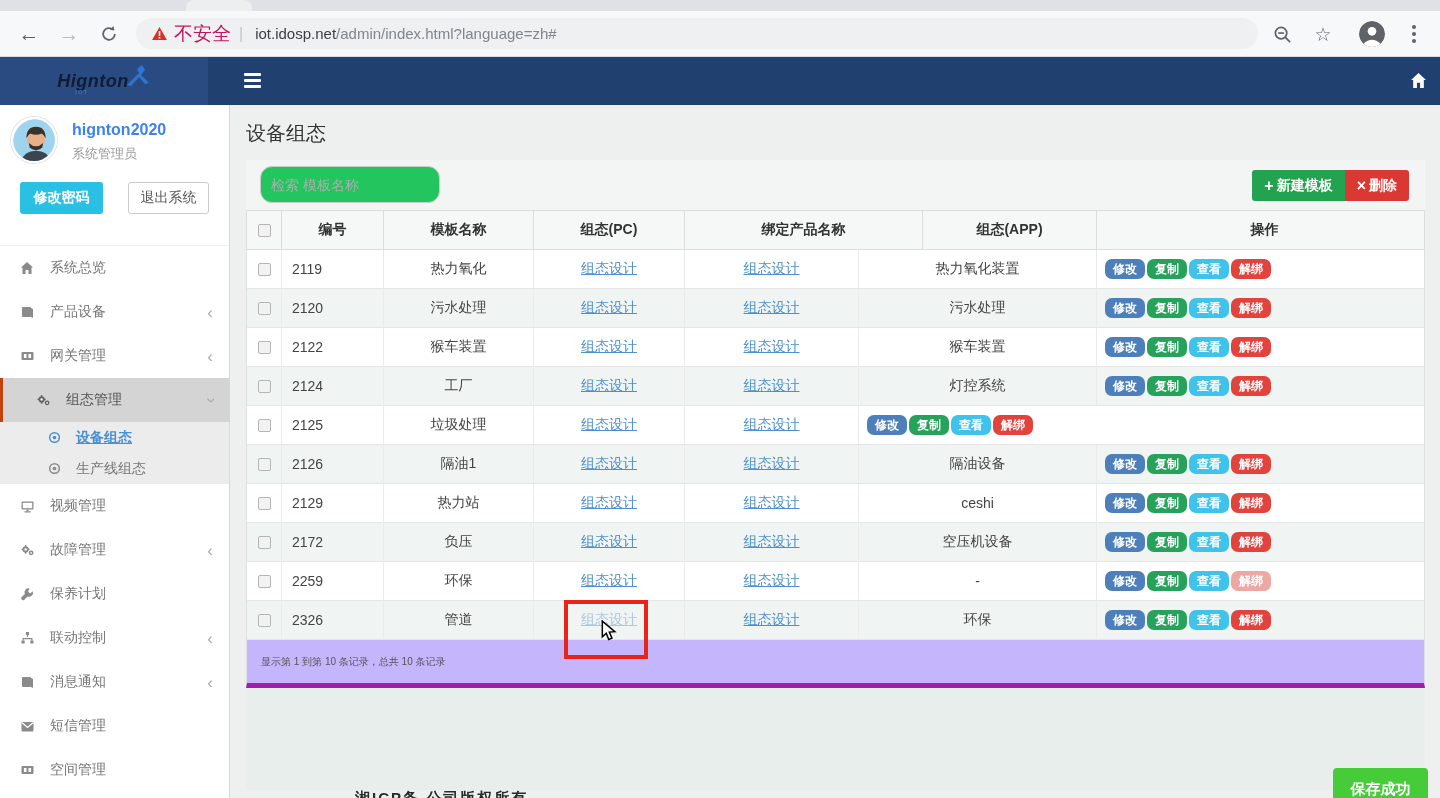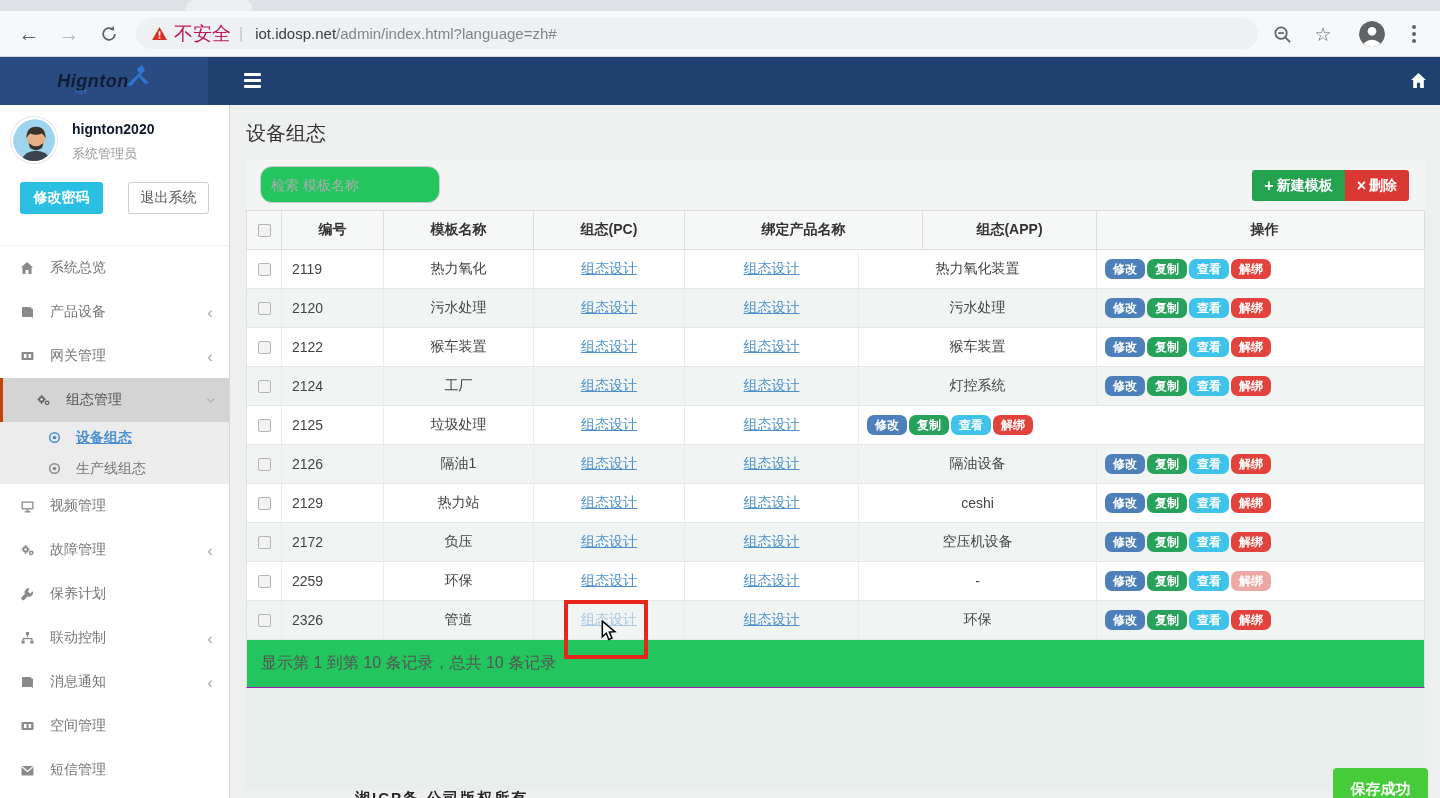--- a/index.html
+++ b/index.html
@@ -29,21 +29,21 @@
   .logo{position:absolute;left:0;top:0;width:208px;height:48px;background:#2a4b82;display:flex;align-items:center;justify-content:center}
   .logo .lt{font-size:18px;font-weight:bold;font-style:italic;color:#111c33;letter-spacing:.5px;position:relative}
   .logo .lt small{position:absolute;left:18px;top:18px;font-size:6px;color:#3a6fc4;letter-spacing:1px;font-style:normal}
   .burger{position:absolute;left:244px;top:16px;width:17px;display:flex;flex-direction:column;gap:3px;cursor:pointer}
   .burger i{height:3px;background:#fff;border-radius:1px}
   .homeic{position:absolute;right:13px;top:15px}
 
   
   .sidebar{position:absolute;top:105px;left:0;width:230px;height:693px;background:#fff;border-right:1px solid #d7d7d7;z-index:10}
   .uavatar{position:absolute;left:11px;top:12px;width:46px;height:46px;border-radius:50%;overflow:hidden;border:2px solid #fff;box-shadow:0 0 0 1px #e2e2e2}
-  .uname{position:absolute;left:72px;top:16px;font-size:14px;font-weight:bold;color:#0f172a}
+  .uname{position:absolute;left:72px;top:16px;font-size:16px;font-weight:bold;color:#3b82f6}
   .urole{position:absolute;left:72px;top:40px;font-size:13px;color:#999}
   .btn-pw{position:absolute;left:20px;top:77px;width:83px;height:32px;background:#2ac0e4;color:#fff;border:none;
     font-size:14px;font-weight:bold;border-radius:3px;cursor:pointer;font-family:inherit}
   .btn-out{position:absolute;left:128px;top:77px;width:81px;height:32px;background:#fff;color:#555;border:1px solid #ccc;
     font-size:14px;border-radius:3px;cursor:pointer;font-family:inherit}
   .menu{position:absolute;top:140px;left:0;width:229px;border-top:1px solid #f0f0f0}
   .mi{display:flex;align-items:center;height:44px;padding:0 16px 0 20px;color:#777;font-size:14px;cursor:pointer}
   .mic{width:24px;margin-right:6px;display:inline-flex;color:#8a8a8a}
   .mi.active{background:#d4d4d4;border-left:3px solid #c2410c;padding-left:33px;color:#555}
   .mi.active .mic{color:#666}
@@ -83,22 +83,22 @@
   .c-cb{width:35px}.c-id{width:102px}.c-name{width:150px}.c-pc{width:151px}.c-app{width:174px}.c-prod{width:238px}
   .c-ops{flex:1;justify-content:flex-start;padding-left:8px}
   .cb{width:13px;height:13px;border:1px solid #b5b5b5;border-radius:2px;background:#f2f2f2;display:inline-block;cursor:pointer}
   .lnk{color:#4d90cd;text-decoration:underline;font-size:14px;cursor:pointer}
   .lnk.visited{color:#aac7e4}
   .ab{display:inline-block;margin-right:2px;padding:4px 8px;border-radius:7px;color:#fff;font-size:12px;font-weight:bold;cursor:pointer;line-height:1}
   .ab0{background:#4d7fba}.ab1{background:#26a25b}.ab2{background:#3fc3ea}.ab3{background:#e2433c}
   .ab3.dis{background:#eda8a3}
   .hlbox{position:absolute;left:30px;top:-1px;width:84px;height:59px;border:4px solid #e8251a;z-index:4;pointer-events:none}
   .curs{position:absolute;left:66px;top:19px;z-index:5;pointer-events:none}
-  .tfoot{height:48px;display:flex;align-items:center;padding-left:14px;font-size:16px;color:#555;background:#22c55e;
-    border-left:1px solid #e0e0e0;border-right:1px solid #e0e0e0;border-bottom:1px solid #a21caf}
+  .tfoot{height:48px;display:flex;align-items:center;padding-left:14px;font-size:10px;color:#555;background:#c4b5fd;
+    border-left:1px solid #e0e0e0;border-right:1px solid #e0e0e0;border-bottom:5px solid #a21caf}
 
   .partialtxt{position:absolute;left:125px;top:684px;height:9px;overflow:hidden;font-size:15px;font-weight:bold;color:#2a2a2a;letter-spacing:2px}
   .toast{position:absolute;left:1333px;top:768px;width:95px;height:44px;background:#45cc38;border-radius:4px;
     color:#fff;font-size:15px;font-weight:bold;text-align:center;padding-top:12px;z-index:30}
 </style>
 </head>
 <body>
 
 <div class="chrome">
   <div class="topstrip">
@@ -304,36 +304,36 @@
           <svg width="14" height="14" viewBox="0 0 14 14">
             <rect x="2" y="2" width="9" height="10" rx="1" fill="currentColor"></rect>
             <path d="M11 3 l2 1 v9 l-2 -1z" fill="currentColor"></path>
           </svg>
         </span>
         <span class="mil">消息通知</span>
         <span class="chev left">‹</span>
       </div>
       <div class="mi">
         <span class="mic">
+          <svg width="15" height="13" viewBox="0 0 14 13">
+            <rect x="1" y="2" width="12" height="9.5" rx="1" fill="currentColor"></rect>
+            <path d="M1.6 2.8 L7 7.4 L12.4 2.8" fill="none" stroke="#fff" stroke-width="1.3"></path>
+          </svg>
+        </span>
+        <span class="mil">短信管理</span>
+      </div>
+      <div class="mi">
+        <span class="mic">
           <svg width="15" height="14" viewBox="0 0 14 14">
             <rect x="1" y="3" width="12" height="8" rx="1" fill="currentColor"></rect>
             <rect x="3.4" y="5" width="2.6" height="4" fill="#fff"></rect>
             <rect x="8" y="5" width="2.6" height="4" fill="#fff"></rect>
           </svg>
         </span>
         <span class="mil">空间管理</span>
-      </div>
-      <div class="mi">
-        <span class="mic">
-          <svg width="15" height="13" viewBox="0 0 14 13">
-            <rect x="1" y="2" width="12" height="9.5" rx="1" fill="currentColor"></rect>
-            <path d="M1.6 2.8 L7 7.4 L12.4 2.8" fill="none" stroke="#fff" stroke-width="1.3"></path>
-          </svg>
-        </span>
-        <span class="mil">短信管理</span>
       </div>
     </div>
 </div>
 
 <div class="main">
   <div class="pgtitle">设备组态</div>
 
   <div class="panel">
     <div class="toolbar">
       <input class="srch" placeholder="检索 模板名称" style="">

